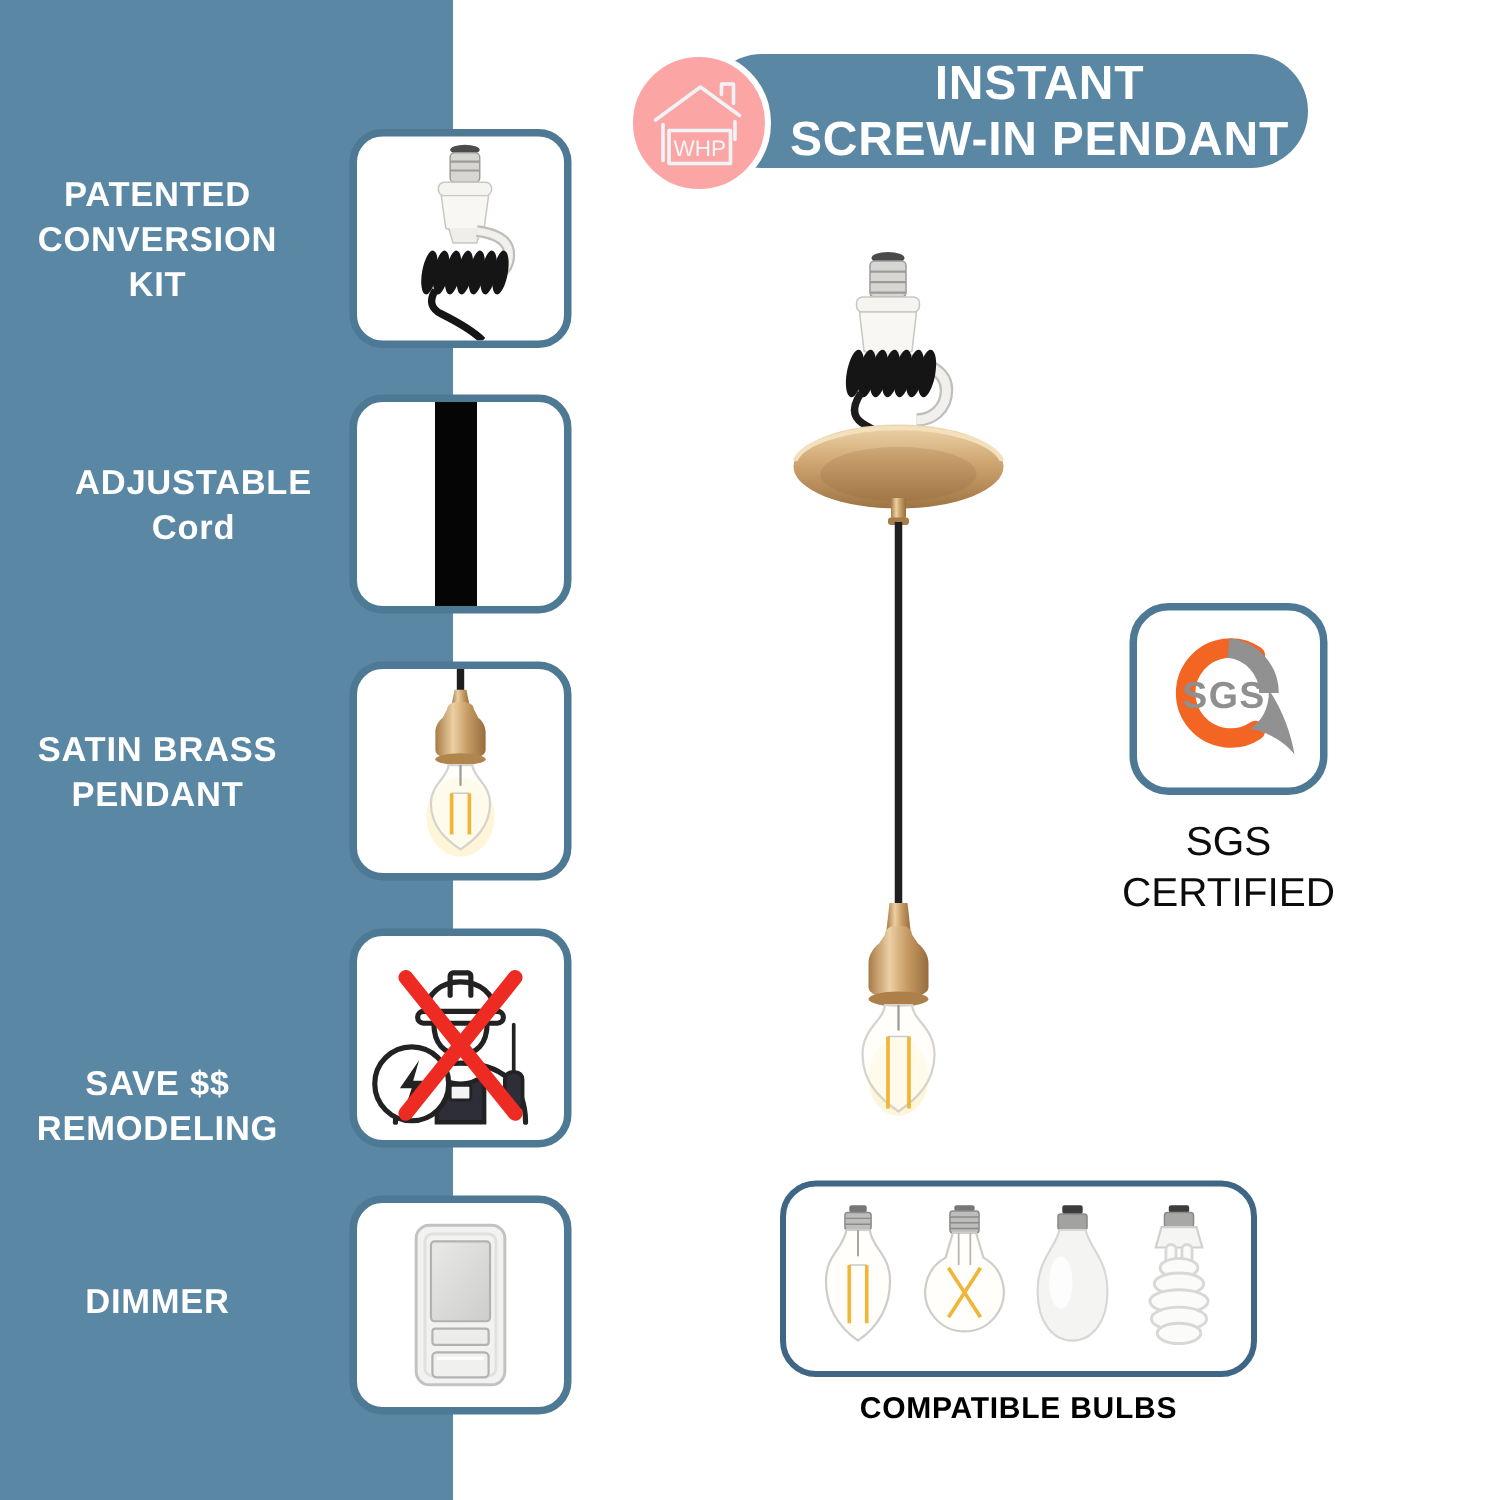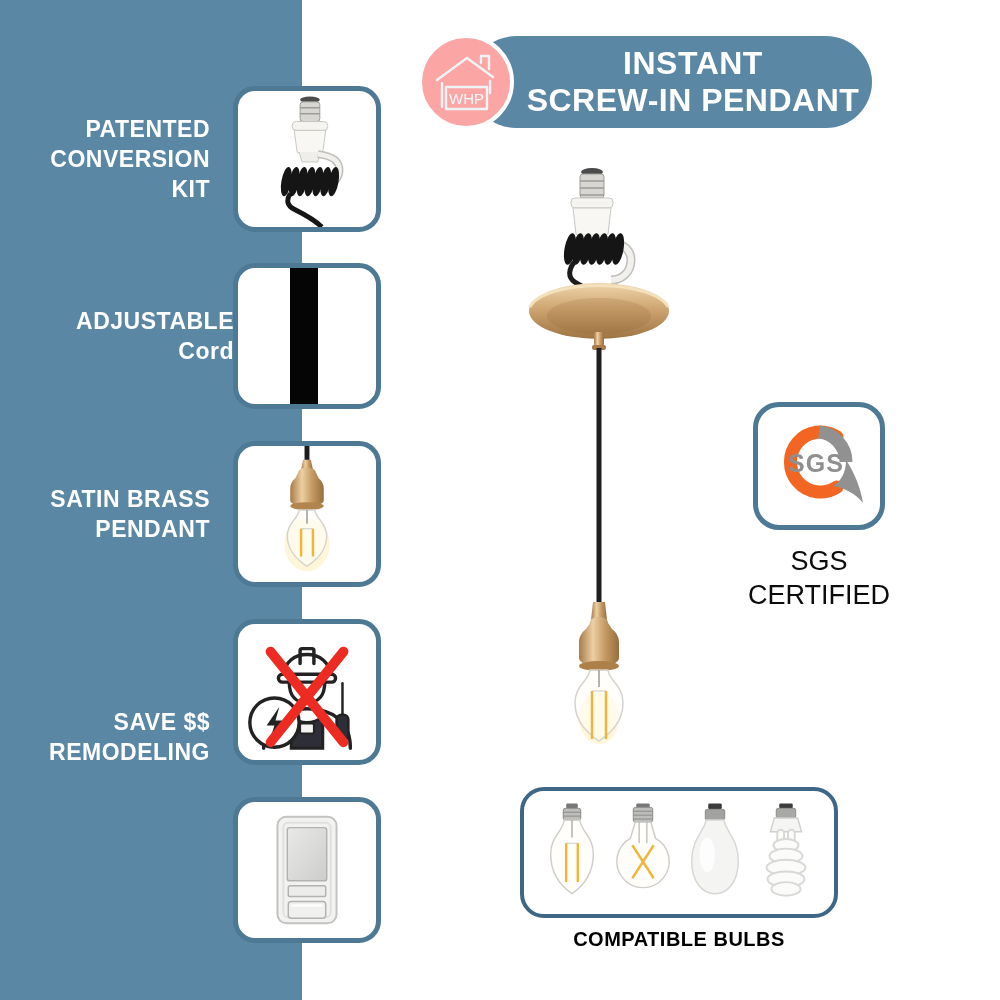--- a/index.html
+++ b/index.html
@@ -4,34 +4,34 @@
 <style>
   * { margin:0; padding:0; box-sizing:border-box; }
   html,body { background:#ffffff; }
   body { font-family:"Liberation Sans", sans-serif; }
   #canvas { position:relative; width:1000px; height:1000px; background:#ffffff; overflow:hidden; }
 
   
   .sidebar { position:absolute; left:0; top:0; width:302px; height:1000px; background:#5987a4; }
 
   
-  .feat-label { position:absolute; left:0; width:210px; text-align:right;
+  .feat-label { position:absolute; left:0; width:210px; text-align:center;
     color:#ffffff; font-weight:bold; font-size:23px; line-height:30px; letter-spacing:.5px; }
   .lbl-1 { top:114px; } .lbl-2 { top:306px;margin-left:24px; } .lbl-3 { top:484px; } .lbl-4 { top:668px;margin-top:39px; } .lbl-5 { top:852px; }
 
   
   .feat-box { position:absolute; left:233px; width:148px; height:146px; background:#ffffff;
     border:5px solid #4e7995; border-radius:22px; overflow:hidden; }
   .box-1 { top:86px; } .box-2 { top:263px; } .box-3 { top:441px; } .box-4 { top:619px; } .box-5 { top:797px; }
   .feat-box svg { display:block; width:138px; height:136px; }
 
   .cord-bar { position:absolute; left:52px; top:0; width:28px; height:100%; background:#050505; }
 
   
-  .banner-pill { position:absolute; left:470px; top:36px; width:402px; height:92px; background:#5987a4;
+  .banner-pill { position:absolute; left:470px; top:36px; width:402px; height:76px; background:#5987a4;
     border-radius:46px; display:flex; flex-direction:column; justify-content:center; align-items:center;
     padding-left:44px; }
   .banner-line { color:#ffffff; font-weight:bold; font-size:32px; line-height:37px; letter-spacing:.5px; white-space:nowrap; }
   .banner-circle { position:absolute; left:418px; top:34px; width:96px; height:96px; border-radius:50%;
     background:#fca5a5; border:4px solid #ffffff; display:flex; align-items:center; justify-content:center; }
 
   
   .pendant-wrap { position:absolute; left:492px; top:150px; width:215px; height:625px; }
 
   
@@ -63,20 +63,23 @@
     <div>ADJUSTABLE</div>
     <div>Cord</div>
   </div>
   <div class="feat-label lbl-3">
     <div>SATIN BRASS</div>
     <div>PENDANT</div>
   </div>
   <div class="feat-label lbl-4">
     <div>SAVE $$</div>
     <div>REMODELING</div>
+  </div>
+  <div class="feat-label lbl-5">
+    <div>DIMMER</div>
   </div>
 
   <div class="feat-box box-1">
     <svg viewBox="0 0 138 138">
       <ellipse cx="72" cy="9" rx="10" ry="3.5" fill="#4c4c4c"></ellipse>
       <rect x="62" y="11" width="20" height="20" rx="3" fill="#d8d6d2" stroke="#9b9b99" stroke-width="1"></rect>
       <path d="M62,17 h20 M62,23 h20" stroke="#9b9b99" stroke-width="1.5"></path>
       <rect x="54" y="31" width="36" height="9" rx="4" fill="#f5f4f1" stroke="#c9c7c2" stroke-width="1"></rect>
       <path d="M56,40 h32 l-3,22 c-8,5 -18,5 -26,0 z" fill="#f8f7f4" stroke="#c9c7c2" stroke-width="1"></path>
       <path d="M61,62 l3,10 h16 l3,-10" fill="#efeeeb" stroke="#c9c7c2" stroke-width="1"></path>

